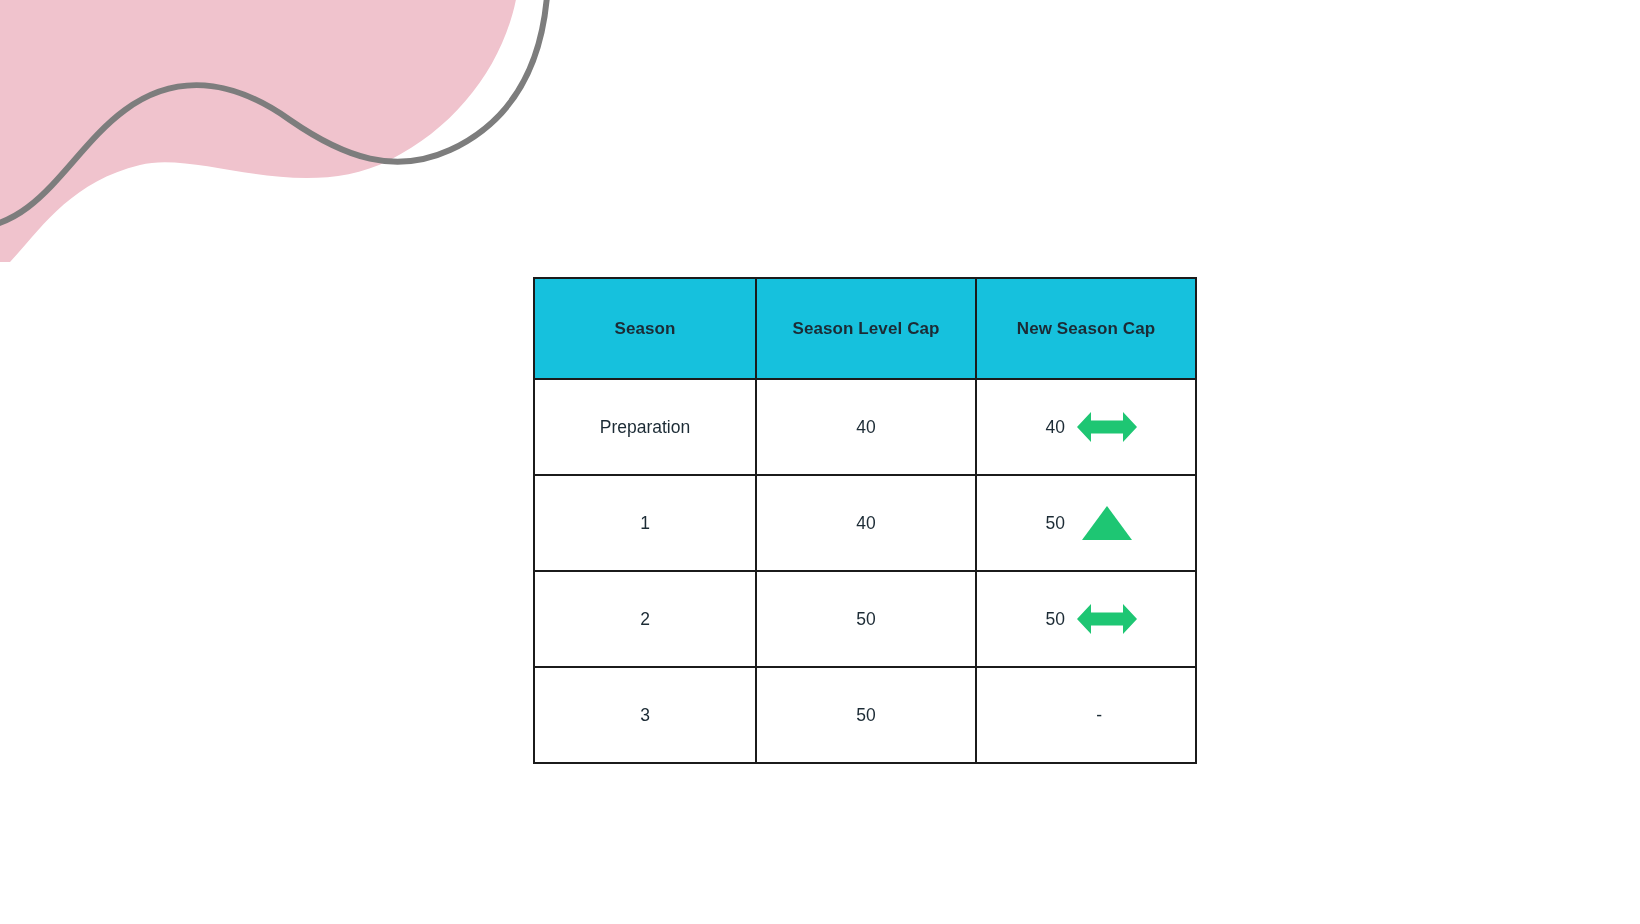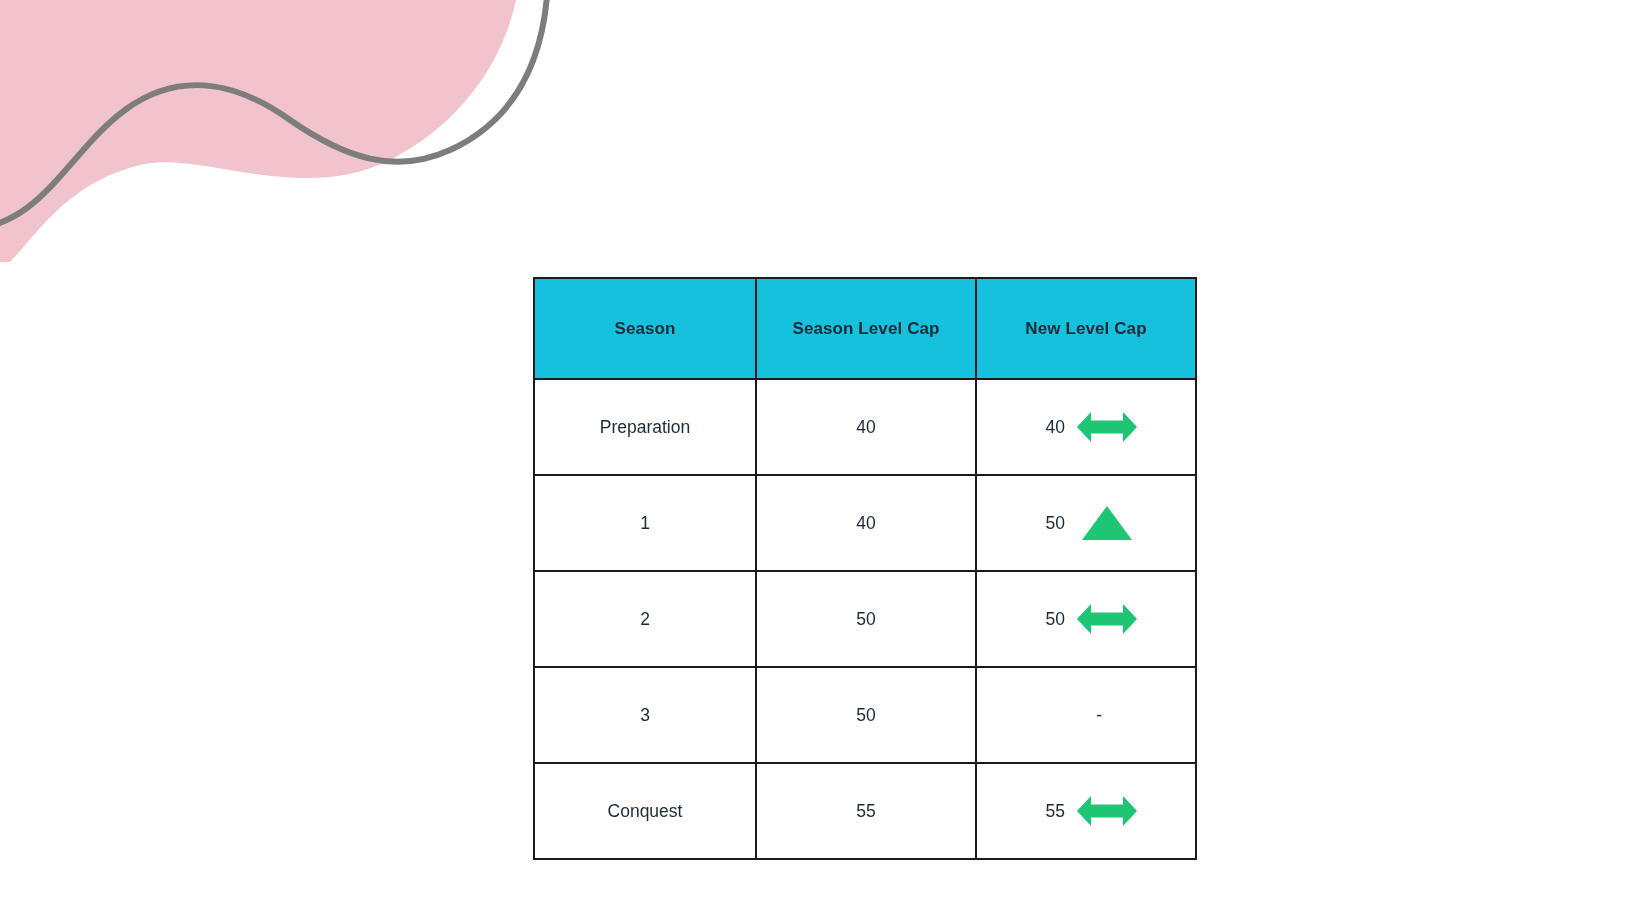--- a/index.html
+++ b/index.html
@@ -94,21 +94,21 @@
   <table class="level-table">
     <colgroup>
       <col class="c-season">
       <col class="c-current">
       <col class="c-new">
     </colgroup>
     <thead>
       <tr>
         <th>Season</th>
         <th>Season Level Cap</th>
-        <th>New Level Cap</th>
+        <th>New Season Cap</th>
       </tr>
     </thead>
     <tbody>
       <tr>
         <td>Preparation</td>
         <td>40</td>
         <td>
           <div class="newcell-inner">
             <span class="val">40</span>
             <span class="trend-icon">
@@ -149,29 +149,15 @@
       </tr>
       <tr>
         <td>3</td>
         <td>50</td>
         <td>
           <div class="newcell-inner">
             <span class="val only-dash">-</span>
           </div>
         </td>
       </tr>
-      <tr>
-        <td>Conquest</td>
-        <td>55</td>
-        <td>
-          <div class="newcell-inner">
-            <span class="val">55</span>
-            <span class="trend-icon">
-              <svg width="64" height="44" viewBox="0 0 64 44" xmlns="http://www.w3.org/2000/svg">
-                <path d="M2 22 L16 7 L16 15.5 L48 15.5 L48 7 L62 22 L48 37 L48 28.5 L16 28.5 L16 37 Z" fill="#1ec673"></path>
-              </svg>
-            </span>
-          </div>
-        </td>
-      </tr>
     </tbody>
   </table>
 </div>
 
 </body></html>

